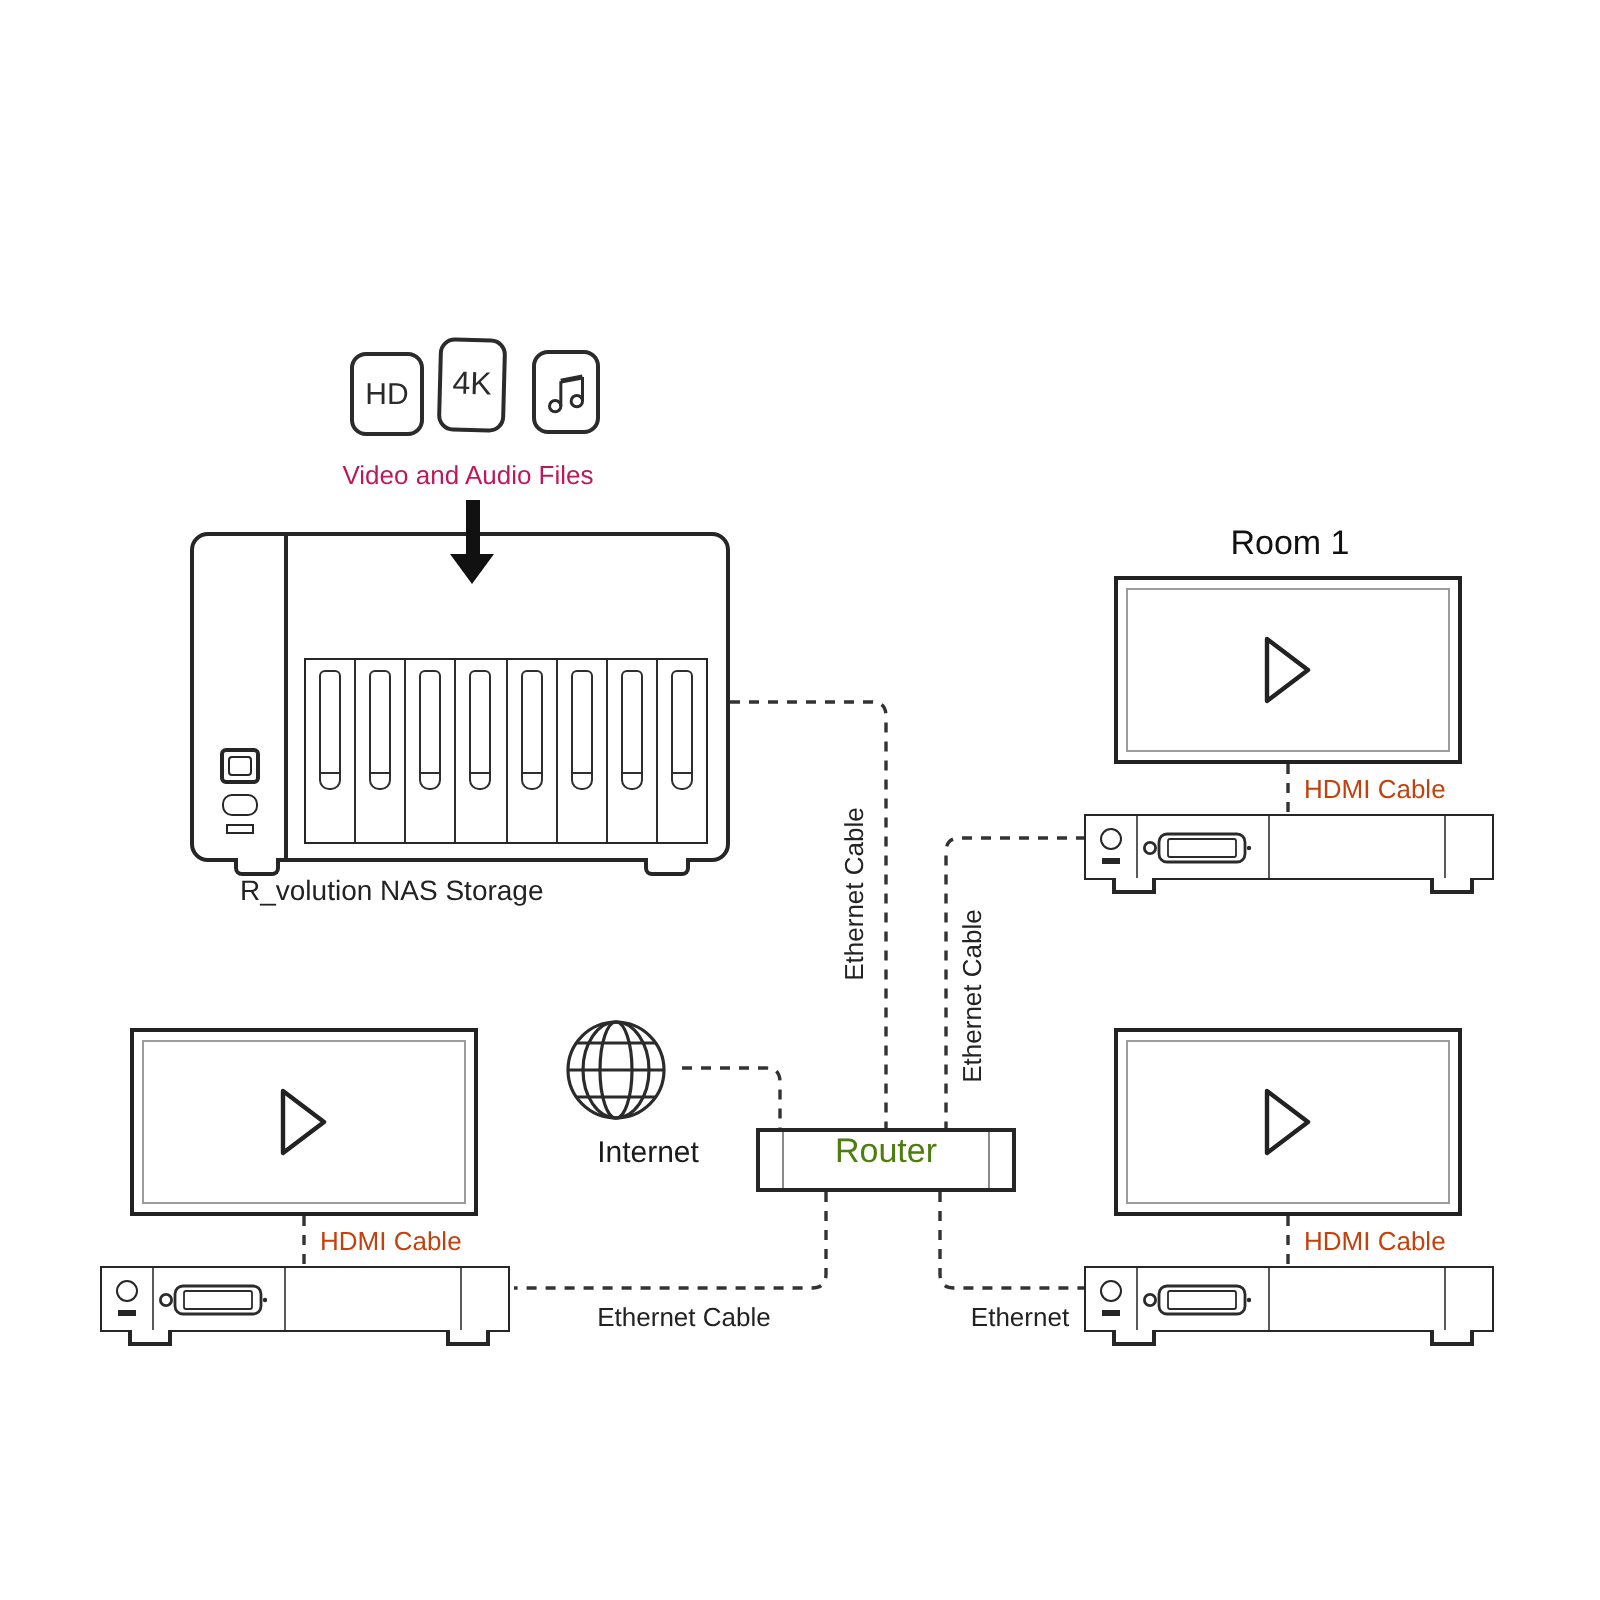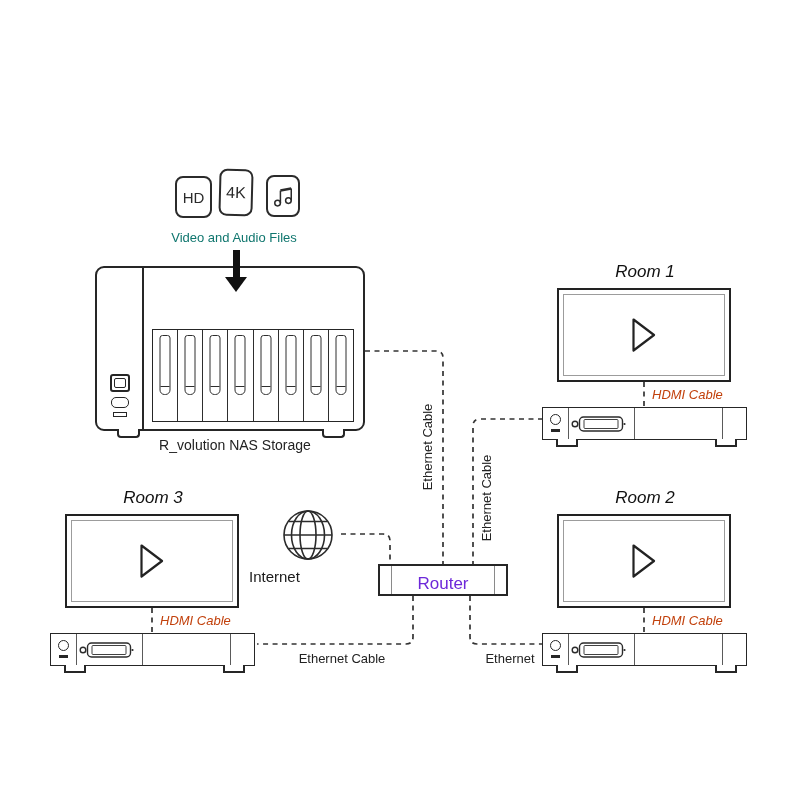--- a/index.html
+++ b/index.html
@@ -11,21 +11,21 @@
   
   svg.wires { position: absolute; left: 0; top: 0; width: 800px; height: 800px; pointer-events: none; }
   svg.wires path { fill: none; stroke: #333; stroke-width: 1.7; stroke-dasharray: 5 4.5; }
 
   
   .badge { position: absolute; border: 2px solid #2b2b2b; border-radius: 8px; background: #fff;
            display: flex; align-items: center; justify-content: center; font-size: 15px; color: #2b2b2b; }
   .badge-hd { left: 175px; top: 152px; width: 37px; height: 42px; }
   .badge-4k { left: 219px; top: 145px; width: 34px; height: 47px; font-size: 16px; transform: rotate(1.5deg); }
   .badge-music { left: 266px; top: 151px; width: 34px; height: 42px; }
-  .caption { left: 129px; top: 206px; width: 210px; text-align: center; font-size: 13px; color: #0f766e; }
+  .caption { left: 129px; top: 206px; width: 210px; text-align: center; font-size: 13px; color: #be185d; }
 
   
   .arrow-shaft { left: 233px; top: 226px; width: 7px; height: 28px; background: #111; z-index: 3; }
   .arrow-head  { left: 225px; top: 253px; width: 0; height: 0; z-index: 3;
                  border-left: 11px solid transparent; border-right: 11px solid transparent; border-top: 15px solid #111; }
 
   
   .nas { left: 95px; top: 242px; width: 270px; height: 165px; border: 2px solid #262626; border-radius: 9px; background: #fff; }
   .nas-divider { position: absolute; left: 45px; top: 0; bottom: 0; width: 1.5px; background: #262626; }
   .bays { position: absolute; left: 55px; top: 61px; width: 202px; height: 93px; border: 1.5px solid #262626; display: flex; background: #fff; }
@@ -34,41 +34,41 @@
   .slot { position: absolute; left: 50%; transform: translateX(-50%); top: 5px; width: 11px; height: 60px;
           border: 1.5px solid #2e2e2e; border-radius: 3px 3px 5px 5px; }
   .slot::after { content: ""; position: absolute; left: 0; right: 0; bottom: 7px; height: 1.5px; background: #2e2e2e; }
   .nas-power { position: absolute; left: 13px; top: 106px; width: 20px; height: 18px; border: 2px solid #262626; border-radius: 3px; }
   .nas-power::after { content: ""; position: absolute; inset: 2px; border: 1.5px solid #262626; border-radius: 2px; }
   .nas-pill { position: absolute; left: 14px; top: 129px; width: 18px; height: 11px; border: 1.5px solid #262626; border-radius: 5px; }
   .nas-chip { position: absolute; left: 16px; top: 144px; width: 14px; height: 5px; border: 1.5px solid #262626; }
   .nas-foot { position: absolute; top: 161px; width: 23px; height: 9px; border: 2px solid #262626; border-top: none;
               border-radius: 0 0 4px 4px; background: #fff; }
   .nf-left { left: 20px; } .nf-right { left: 225px; }
-  .nas-label { left: 120px; top: 413px; width: 230px; text-align: center; font-size: 14px; color: #222; }
+  .nas-label { left: 120px; top: 413px; width: 230px; font-size: 14px; color: #222; }
 
   
   .globe { left: 282px; top: 485px; }
-  .internet-label { left: 249px; top: 544px; width: 120px; font-size: 15px; }
+  .internet-label { left: 264px; top: 544px; width: 120px; text-align: center; font-size: 15px; }
   .router { left: 378px; top: 540px; width: 130px; height: 32px; border: 2px solid #262626; background: #fff;
-            display: flex; align-items: flex-end; justify-content: center; font-size: 17px; color: #6d28d9; }
+            display: flex; align-items: flex-start; justify-content: center; font-size: 17px; color: #4d7c0f; }
   .router-line { position: absolute; top: 0; bottom: 0; width: 1px; background: #8a8a8a; }
   .rl-left { left: 11px; } .rl-right { right: 11px; }
 
   
   .vlabel { position: absolute; font-size: 13px; white-space: nowrap; color: #222;
             transform: translate(-50%, -50%) rotate(-90deg); }
   .vl-a { left: 427px; top: 423px; }
   .vl-b { left: 486px; top: 474px; }
   .hlabel { position: absolute; font-size: 13px; color: #222; text-align: center; }
   .hl-eth-cable { left: 262px; top: 627px; width: 160px; }
   .hl-eth { left: 460px; top: 627px; width: 100px; text-align: center; }
 
   
-  .room { position: absolute; width: 210px; height: 195px; font-style: italic; }
+  .room { position: absolute; width: 210px; height: 195px; }
   .room-1 { left: 540px; top: 238px; }
   .room-2 { left: 540px; top: 464px; }
   .room-3 { left: 48px;  top: 464px; }
   .room-title { position: absolute; top: 0; left: 0; width: 100%; text-align: center; font-size: 17px; color: #111; }
   .tv { position: absolute; left: 17px; top: 26px; width: 174px; height: 94px; border: 2.5px solid #222; background: #fff; }
   .tv-inner { position: absolute; inset: 4px; border: 1px solid #9c9c9c; display: flex; align-items: center; justify-content: center; }
   .hdmi-label { position: absolute; left: 112px; top: 125px; font-size: 13px; white-space: nowrap; color: #c2410c; }
   .player { position: absolute; left: 2px; top: 145px; width: 205px; height: 33px; border: 1.5px solid #262626; background: #fff; }
   .p-div { position: absolute; top: 0; bottom: 0; width: 1px; background: #5a5a5a; }
   .pd1 { left: 25px; } .pd2 { left: 91px; } .pd3 { left: 179px; }
@@ -198,21 +198,20 @@
           <rect x="14" y="5.5" width="34" height="9" rx="1" stroke-width="0.9"></rect>
         </g>
         <circle cx="54.5" cy="10" r="1.1" fill="#2b2b2b"></circle>
       </svg>
       <div class="p-foot pf-left"></div>
       <div class="p-foot pf-right"></div>
     </div>
   </div>
 
   <div class="room room-2">
-    <div class="room-title">Room 2</div>
     <div class="tv">
       <div class="tv-inner">
         <svg width="24" height="34" viewBox="0 0 24 34">
           <polygon points="1.5,1.5 22,17 1.5,32.5" fill="none" stroke="#222" stroke-width="2.2" stroke-linejoin="round"></polygon>
         </svg>
       </div>
     </div>
     <div class="hdmi-label">HDMI Cable</div>
     <div class="player">
       <div class="p-div pd1"></div>
@@ -227,21 +226,20 @@
           <rect x="14" y="5.5" width="34" height="9" rx="1" stroke-width="0.9"></rect>
         </g>
         <circle cx="54.5" cy="10" r="1.1" fill="#2b2b2b"></circle>
       </svg>
       <div class="p-foot pf-left"></div>
       <div class="p-foot pf-right"></div>
     </div>
   </div>
 
   <div class="room room-3">
-    <div class="room-title">Room 3</div>
     <div class="tv">
       <div class="tv-inner">
         <svg width="24" height="34" viewBox="0 0 24 34">
           <polygon points="1.5,1.5 22,17 1.5,32.5" fill="none" stroke="#222" stroke-width="2.2" stroke-linejoin="round"></polygon>
         </svg>
       </div>
     </div>
     <div class="hdmi-label">HDMI Cable</div>
     <div class="player">
       <div class="p-div pd1"></div>

